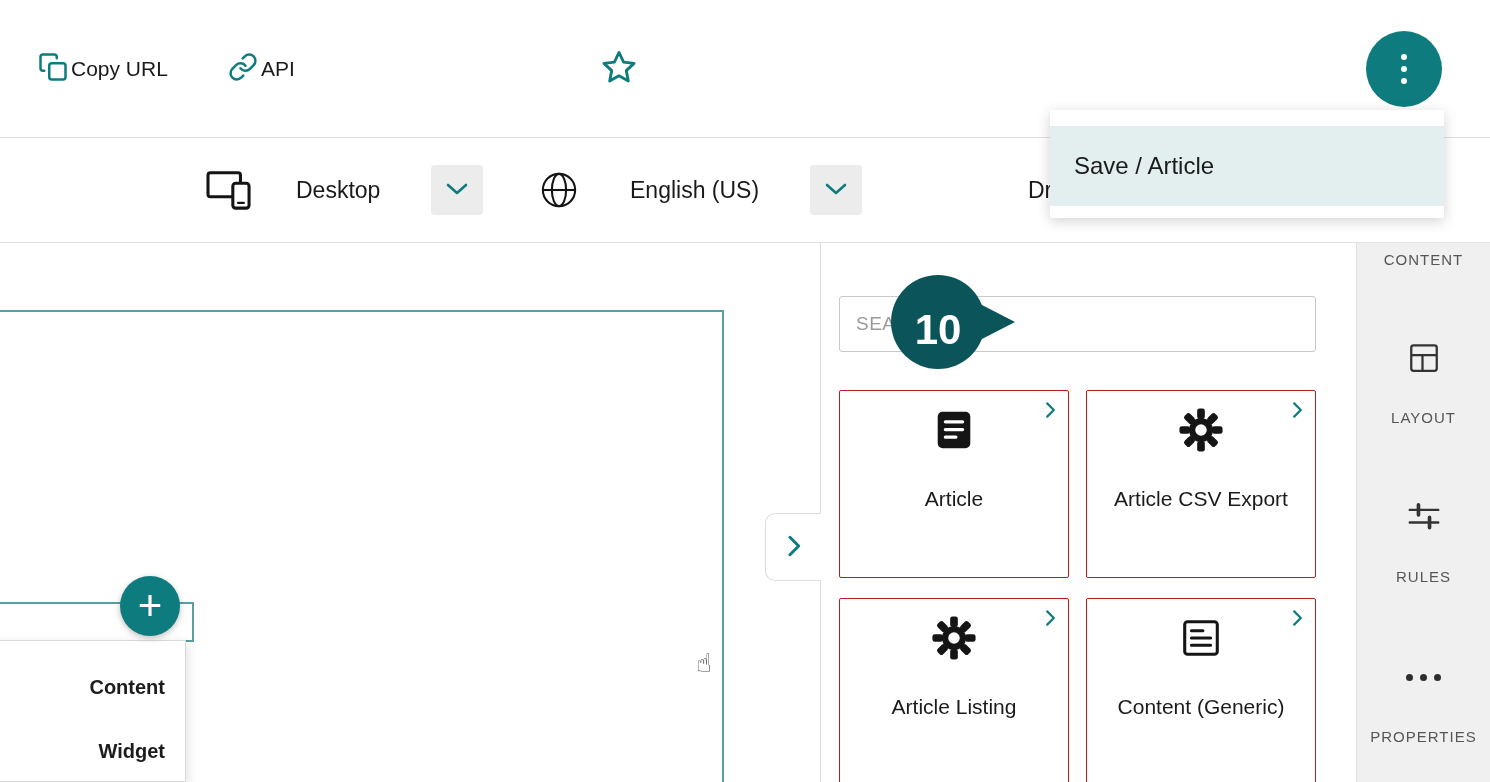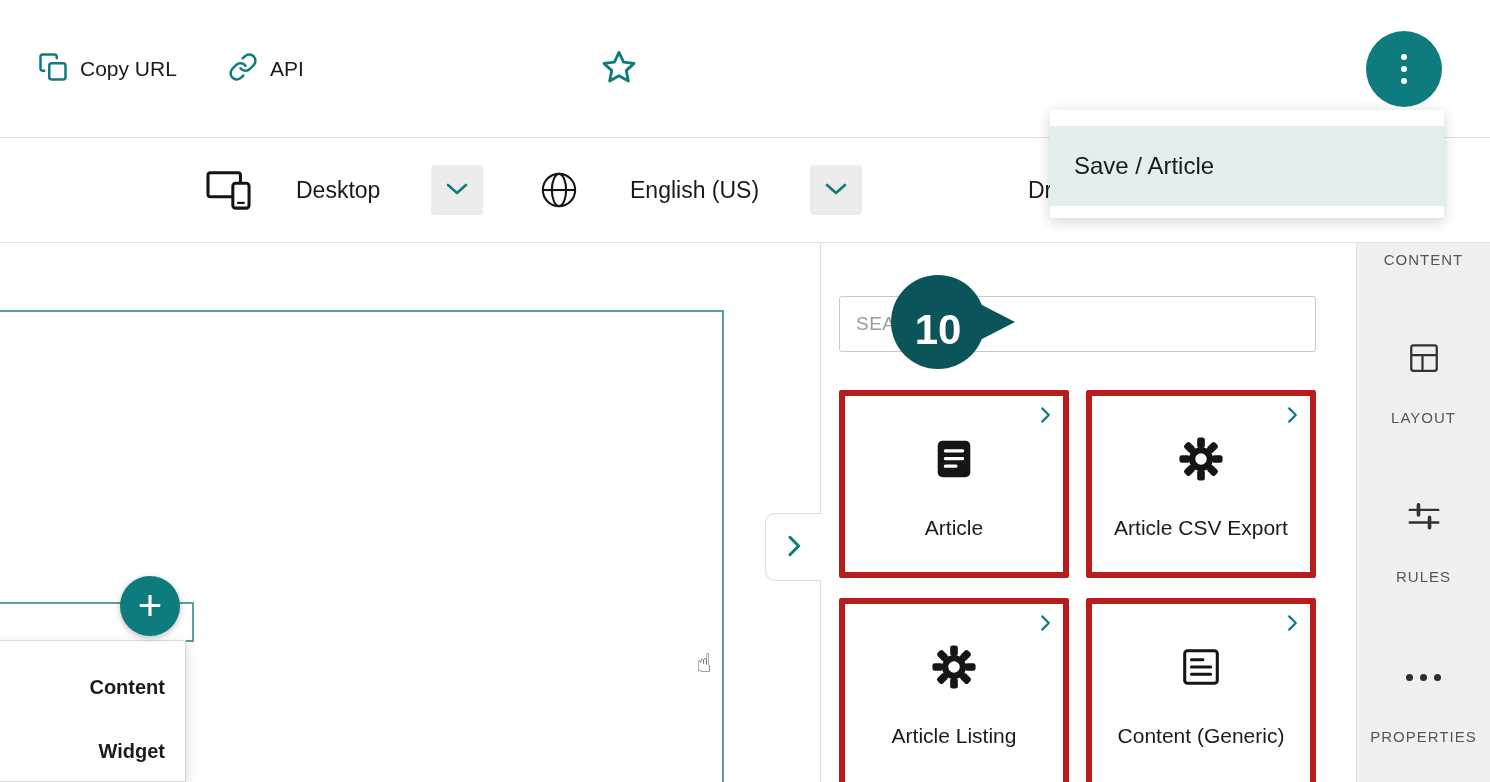--- a/index.html
+++ b/index.html
@@ -4,21 +4,21 @@
 <style>
   *{box-sizing:border-box;margin:0;padding:0}
   html,body{width:1490px;height:782px}
   body{position:relative;overflow:hidden;background:#fff;color:#1c1c1c;
        font-family:"Liberation Sans","DejaVu Sans",sans-serif}
 
   .hline{position:absolute;left:0;width:1490px;height:1px;background:#e2e2e2;z-index:4}
 
   
   .topbar{position:absolute;left:0;top:0;width:1490px;height:138px;background:#fff;z-index:4}
-  .tb-action{position:absolute;top:0;height:138px;display:flex;align-items:center;gap:12px;cursor:pointer}
+  .tb-action{position:absolute;top:0;height:138px;display:flex;align-items:center;gap:3px;cursor:pointer}
   .tb-label{font-size:21px;font-weight:500;color:#1a1a1a;white-space:nowrap}
   .star-wrap{position:absolute;top:0;height:138px;display:flex;align-items:center;cursor:pointer}
   .kebab{position:absolute;left:1366px;top:31px;width:76px;height:76px;border-radius:50%;
          background:#0e7c7e;border:none;display:flex;flex-direction:column;align-items:center;
          justify-content:center;gap:6px;cursor:pointer}
   .kebab i{width:6px;height:6px;border-radius:50%;background:#fff}
 
   
   .t2-item{position:absolute;top:138px;height:104px;display:flex;align-items:center}
   .t2-label{font-size:23px;color:#1a1a1a;white-space:nowrap}
@@ -41,22 +41,22 @@
                 border:1px solid #ddd;border-right:none;border-radius:10px 0 0 10px;
                 display:flex;align-items:center;justify-content:center;cursor:pointer;z-index:2}
 
   
   .components{position:absolute;left:820px;top:243px;width:536px;height:539px;background:#fff;
               border-left:1px solid #ddd}
   .search{position:absolute;left:18px;top:53px;width:477px;height:56px;border:1px solid #c9c9c9;
           border-radius:3px;font-size:19px;padding:0 16px;color:#333;outline:none;background:#fff;
           font-family:inherit}
   .search::placeholder{color:#9a9a9a;letter-spacing:.5px}
-  .card{position:absolute;width:230px;background:#fff;border:6px solid #b91c1c;border-radius:2px;
-        display:flex;flex-direction:column;align-items:center;padding-top:40px;cursor:pointer}
+  .card{position:absolute;width:230px;background:#fff;border:1px solid #b91c1c;border-radius:2px;
+        display:flex;flex-direction:column;align-items:center;padding-top:16px;cursor:pointer}
   .card .chev{position:absolute;top:10px;right:12px}
   .card .label{margin-top:30px;font-size:21px;color:#1b1b1b;white-space:nowrap}
   .r1{top:147px;height:188px}
   .r2{top:355px;height:200px}
   .c1{left:18px}
   .c2{left:265px}
 
   
   .sidebar{position:absolute;left:1356px;top:243px;width:134px;height:539px;background:#f0f0f0;
            border-left:1px solid #e0e0e0;z-index:1}

